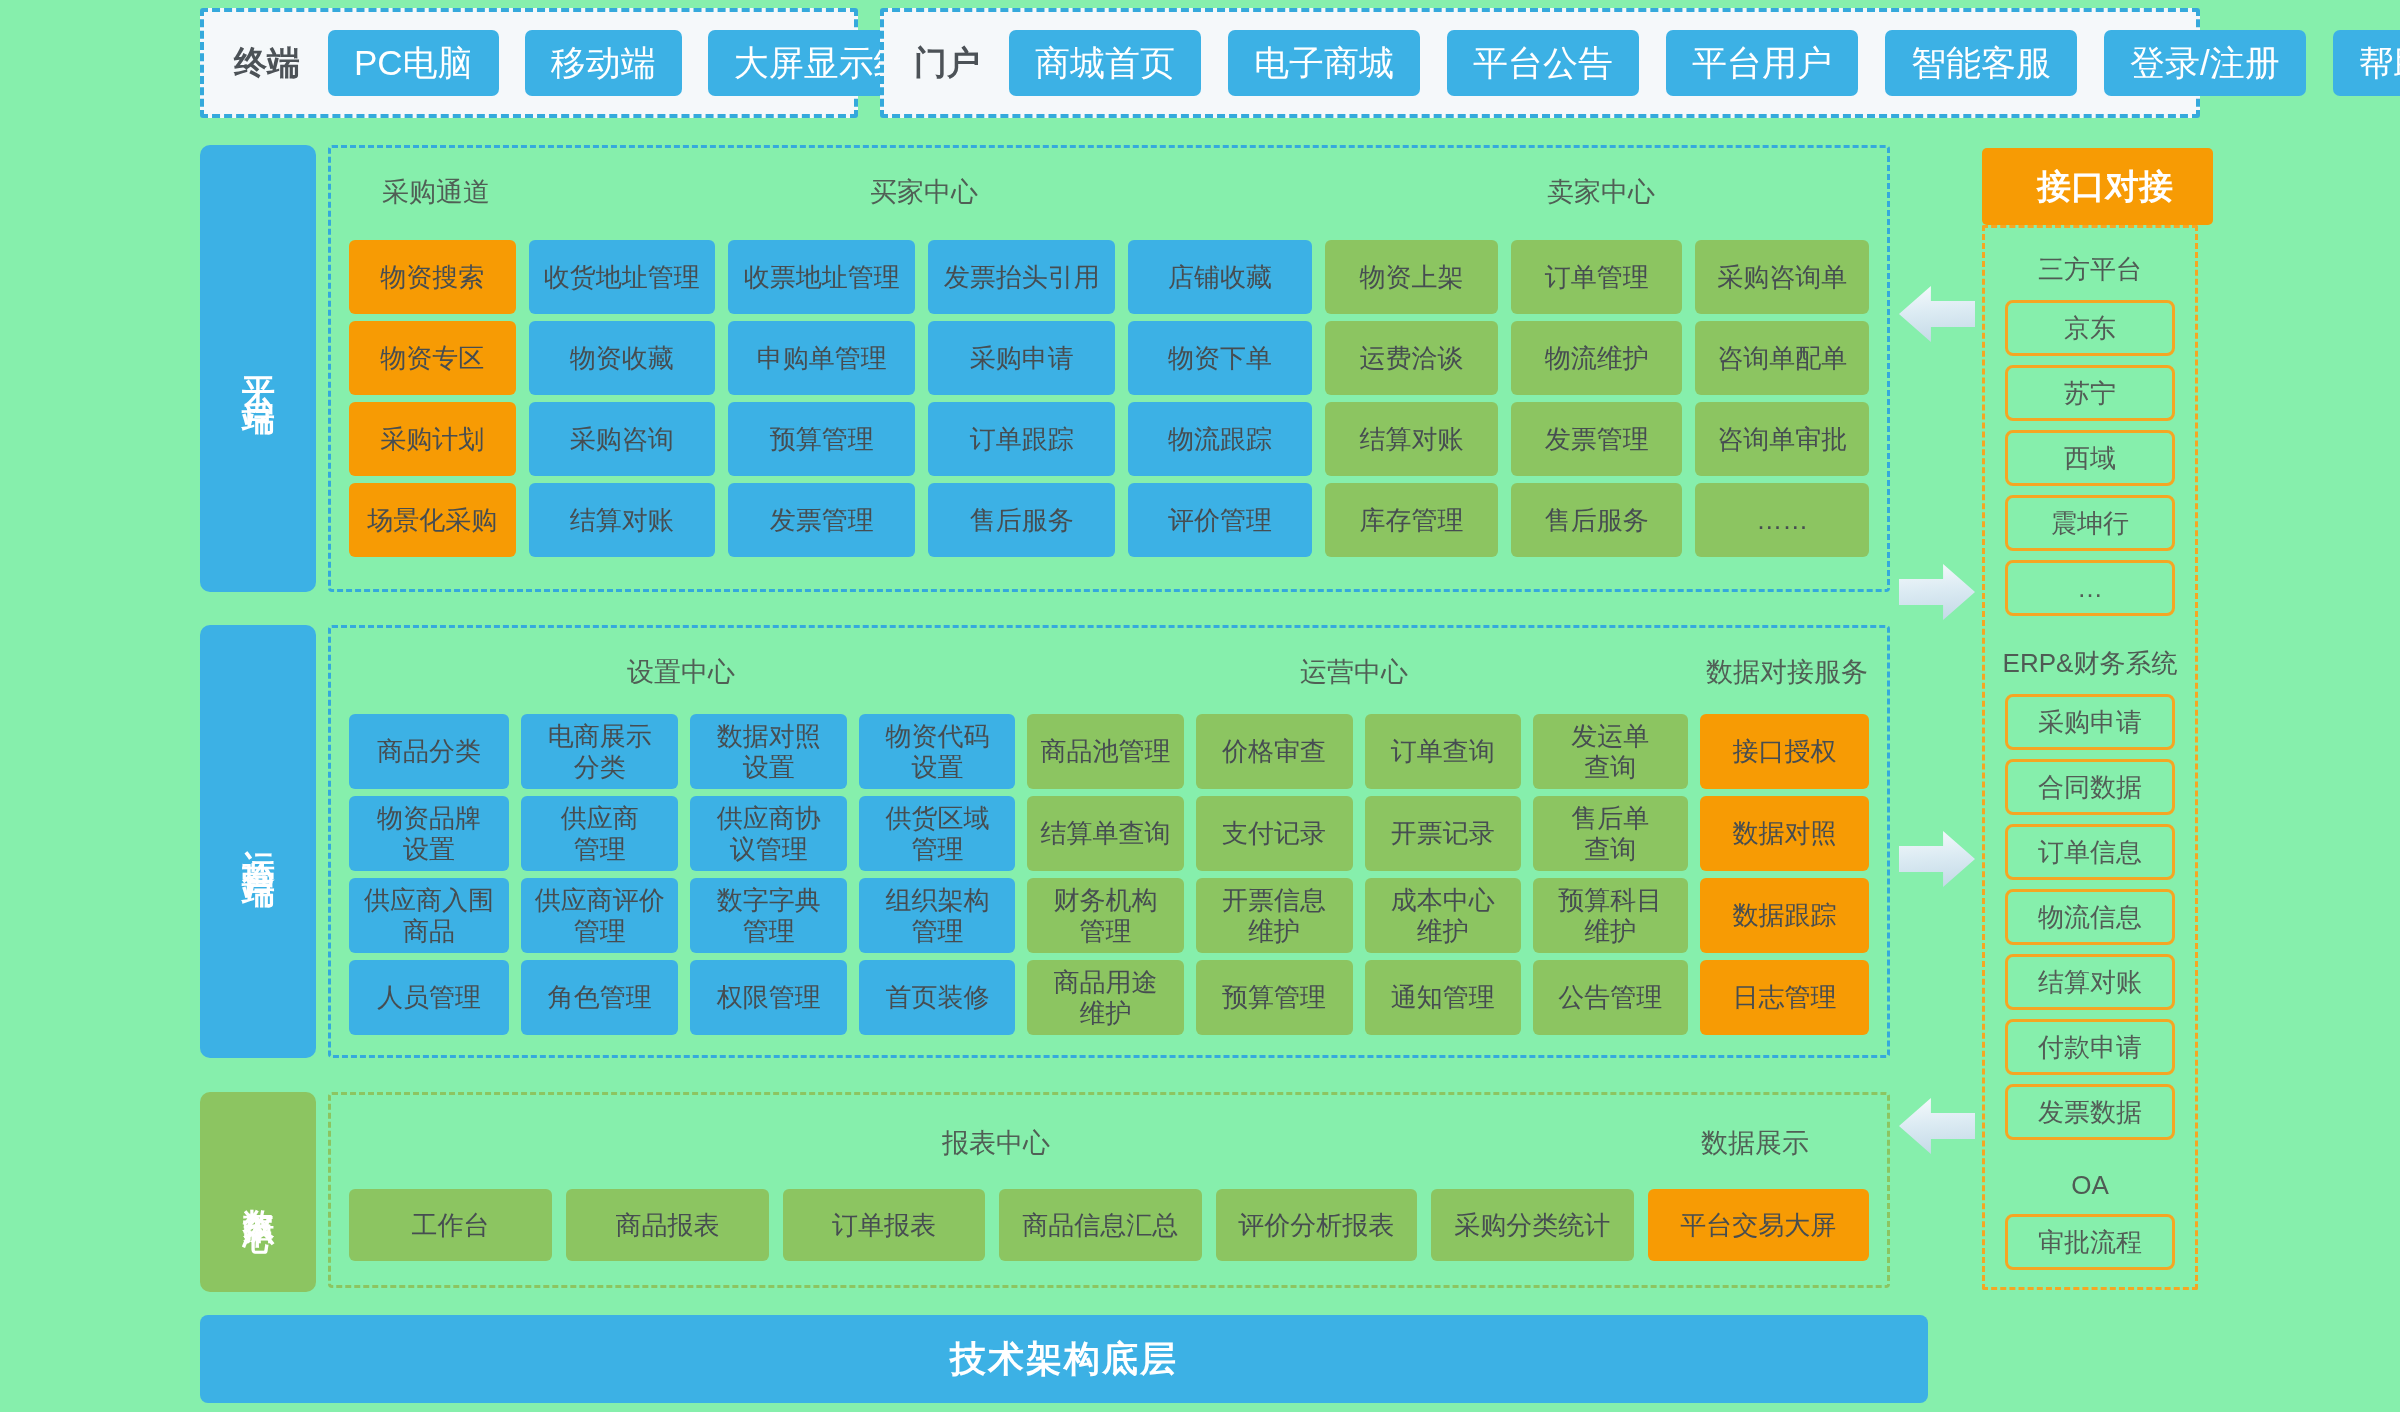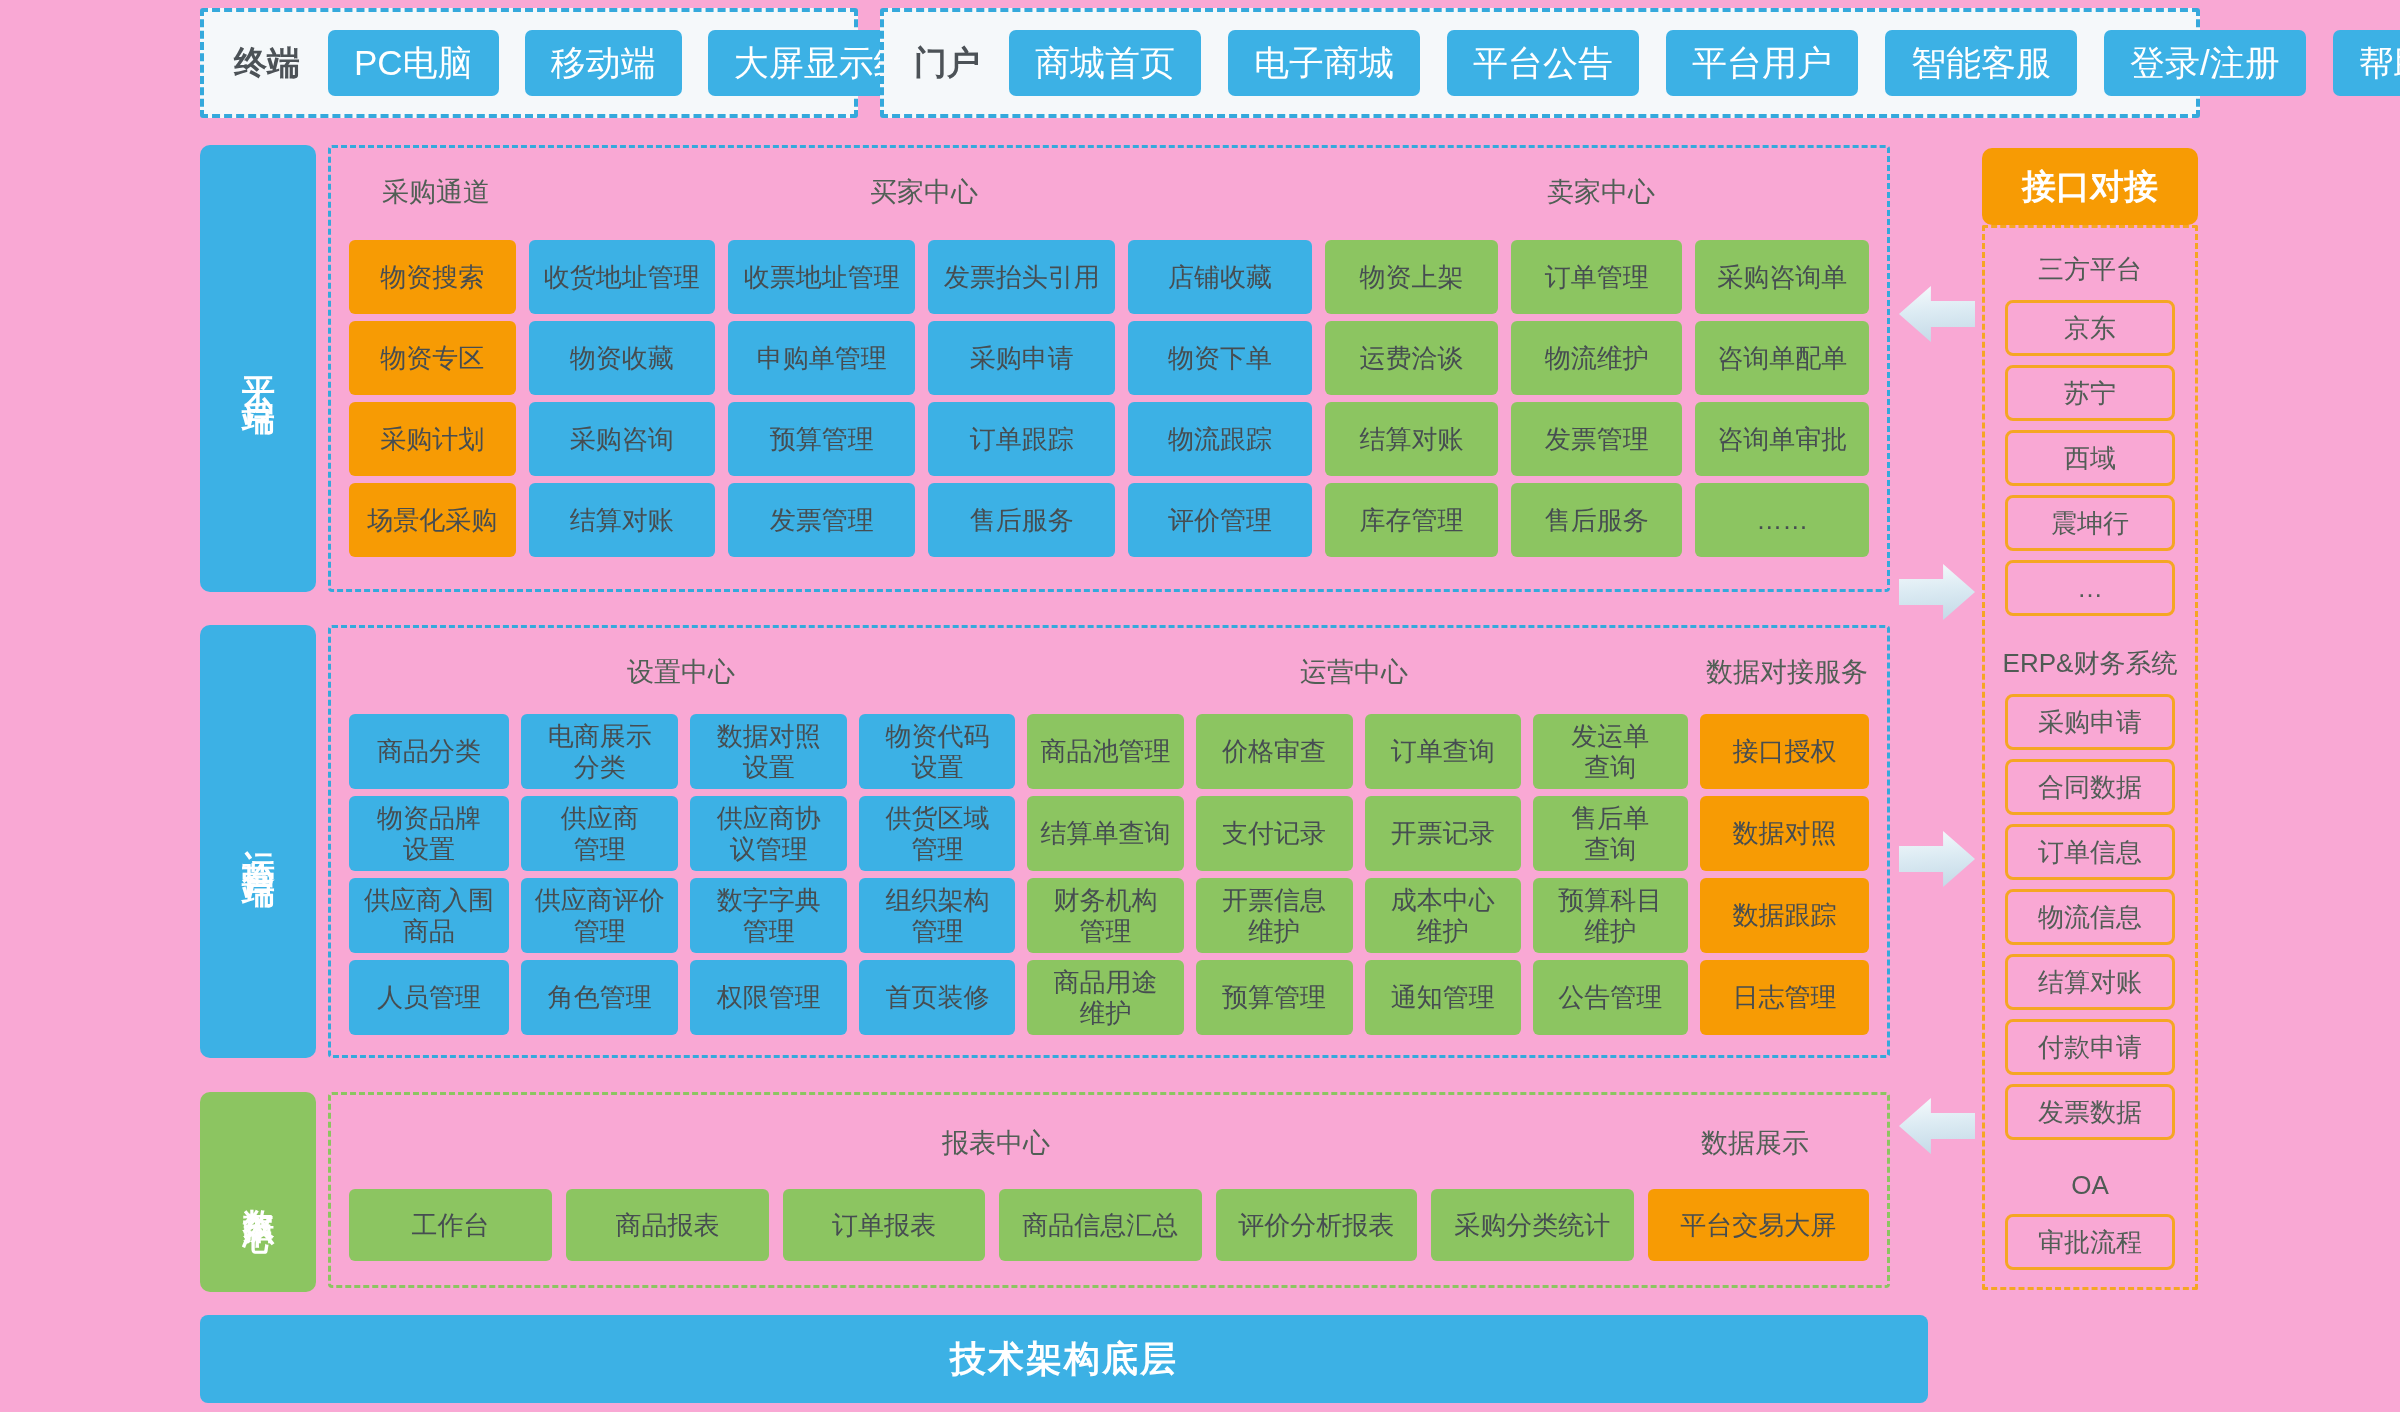--- a/index.html
+++ b/index.html
@@ -1,17 +1,17 @@
 <!DOCTYPE html>
 <html><head>
 <meta charset="utf-8">
 <style>
   html,body{margin:0;padding:0;background:#487150;}
   .canvas{
-    position:relative;width:2400px;height:1412px;background:#f9a8d4;overflow:hidden;
+    position:relative;width:2400px;height:1412px;background:#86efac;overflow:hidden;
     font-family:"Liberation Sans","DejaVu Sans",sans-serif;
   }
   
   .top-box{
     position:absolute;top:8px;height:110px;background:#f5f8fa;
     border:4px dashed #35a9dc;border-radius:3px;box-sizing:border-box;
     display:flex;align-items:center;gap:26px;padding:0 22px;
   }
   .top-box.terminal{left:200px;width:658px;}
   .top-box.portal{left:880px;width:1320px;gap:27px;}
@@ -46,22 +46,22 @@
     border-radius:6px;display:flex;align-items:center;justify-content:center;text-align:center;
     font-size:26px;color:#464d51;font-weight:500;white-space:pre-line;line-height:1.18;
     padding:2px 4px;box-sizing:border-box;
   }
   .cell.blue{background:#3cb1e5;}
   .cell.green{background:#8cc561;}
   .cell.orange{background:#f79b04;}
   
   .api-btn{
     position:absolute;left:1982px;top:148px;width:216px;height:77px;background:#f79b04;
-    border-radius:10px;color:#fff;font-size:34px;font-weight:700;
-    display:flex;align-items:center;justify-content:center;
+    border-radius:5px;color:#fff;font-size:34px;font-weight:700;
+    display:flex;align-items:center;justify-content:center;padding-left:15px;
   }
   .api-panel{
     position:absolute;left:1982px;top:225px;width:216px;height:1065px;
     border:3px dashed #f5a623;box-sizing:border-box;border-radius:2px;
   }
   .api-group-header{margin-top:30px;text-align:center;font-size:26px;color:#4f5b54;font-weight:500;}
   .api-group-header:first-child{margin-top:24px;}
   .api-item{
     width:170px;height:56px;margin:9px auto 0;border:3px solid #f5a623;border-radius:8px;
     color:#525d56;font-size:26px;display:flex;align-items:center;justify-content:center;box-sizing:border-box;

